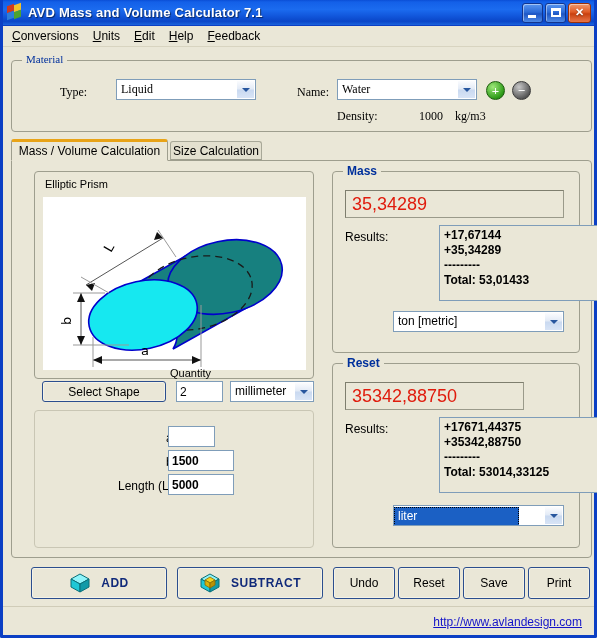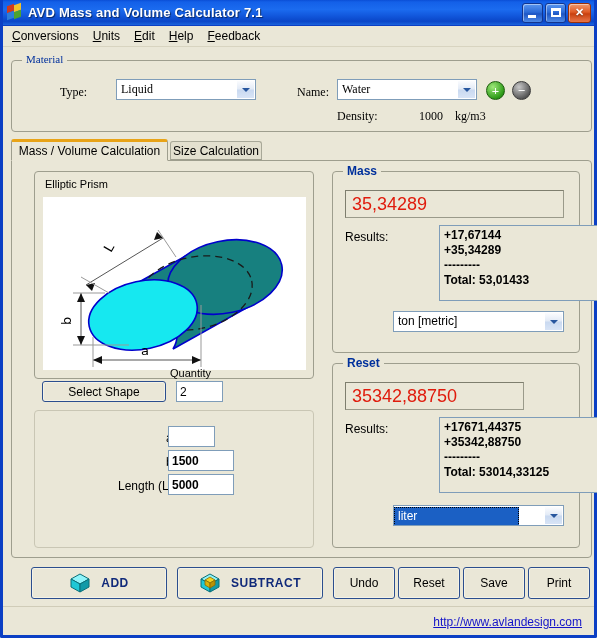--- a/index.html
+++ b/index.html
@@ -238,20 +238,24 @@
           <text x="98" y="158" font-family="DejaVu Sans, sans-serif" font-size="13" fill="#000">a</text>
         </svg>
       </div>
     </div>
 
     <div class="btn default" style="position:absolute;left:30px;top:220px;width:124px;height:21px;">
       <span>Select Shape</span>
     </div>
     <span class="lbl" style="position:absolute;left:158px;top:206px;font-size:11px;">Quantity</span>
     <input class="textbox" style="position: absolute; left: 164px; top: 220px; width: 47px; height: 21px;" value="2">
+    <div class="combo" style="position:absolute;left:218px;top:220px;width:84px;">
+      <span>millimeter</span>
+      <span class="arrowbox"></span>
+    </div>
 
     <div class="group" style="left:22px;top:249px;width:280px;height:138px;border-color:#C9C6B4;">
       <span class="lbl" style="position:absolute;left:70px;top:20px;text-align:right;width:78px;">a =</span>
       <input class="textbox bold" style="position: absolute; left: 133px; top: 15px; width: 46px; height: 21px; padding-left: 42px;" value="3000">
 
       <span class="lbl" style="position:absolute;left:70px;top:44px;text-align:right;width:78px;">b =</span>
       <input class="textbox bold" style="position: absolute; left: 133px; top: 39px; width: 66px; height: 21px;" value="1500">
 
       <span class="lbl" style="position:absolute;left:40px;top:68px;text-align:right;width:108px;">Length (L) =</span>
       <input class="textbox bold" style="position: absolute; left: 133px; top: 63px; width: 66px; height: 21px;" value="5000">

